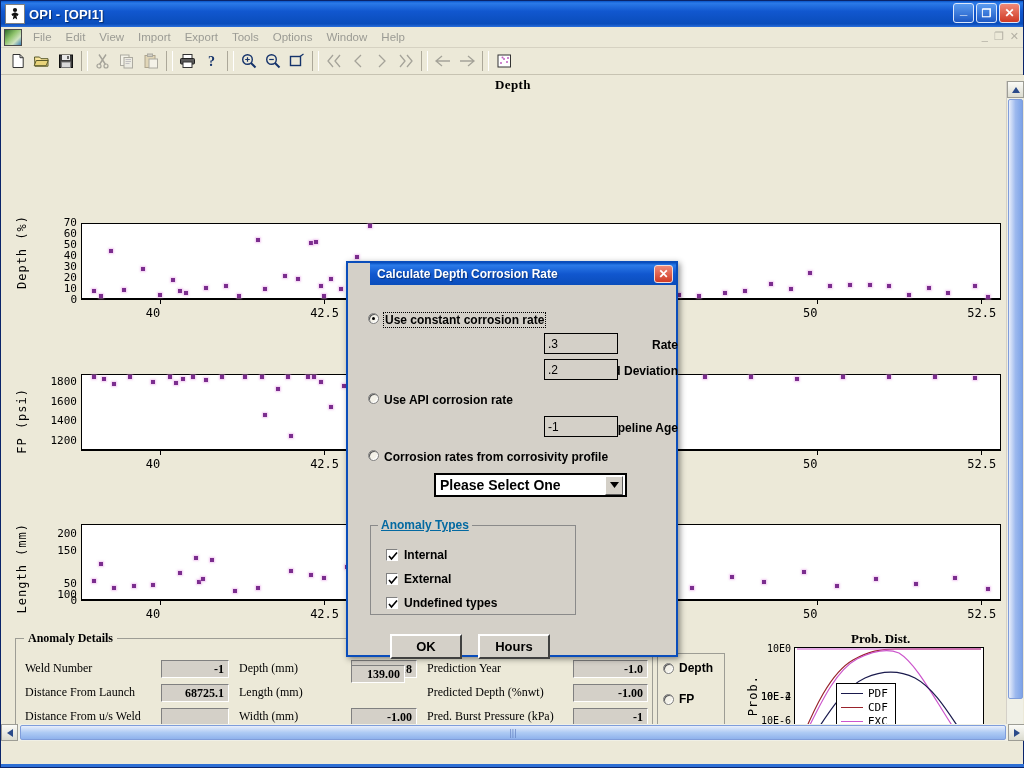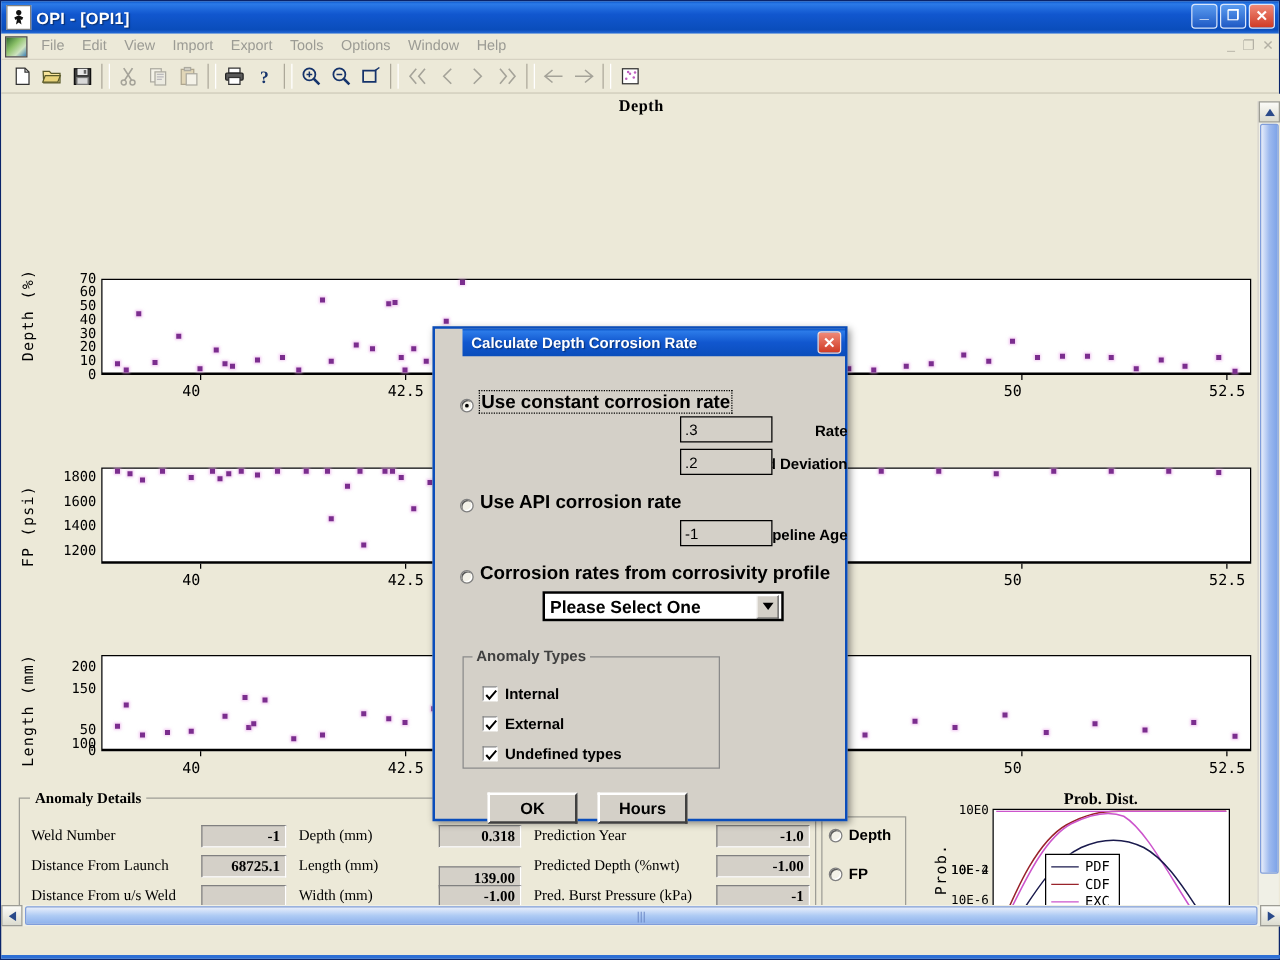--- a/index.html
+++ b/index.html
@@ -291,22 +291,22 @@
   .dlg-close {
     width: 19px; height: 18px;
     border: 1px solid #f4dcd6; border-radius: 3px;
     background: linear-gradient(to bottom, #f08a78, #cf3a25);
     color: #fff; font-weight: bold; font-size: 12px;
     display: flex; align-items: center; justify-content: center;
   }
   .dlg-body { position: relative; height: 370px; }
   .dlg-radio-row {
     position: absolute;
-    display: flex; align-items: flex-end;
-    font-size: 15px; font-weight: bold; color: #000;
+    display: flex; align-items: flex-start;
+    font-size: 12px; font-weight: bold; color: #000;
   }
   .dlg-radio-row .lbl.focus {
     outline: 1px dotted #000; padding: 0 1px;
   }
   .dlg-lbl {
     position: absolute;
     font-size: 12px; font-weight: bold; color: #000;
     text-align: right;
     white-space: nowrap;
   }
@@ -336,21 +336,21 @@
     display: flex; align-items: center; justify-content: center;
   }
   .dlg-group-frame {
     position: absolute;
     border: 1px solid #8a8a8a;
   }
   .dlg-group-label {
     position: absolute;
     background: #d4d0c8;
     padding: 0 3px;
-    font-size: 12px; font-weight: bold; color: #404040;
+    font-size: 12px; font-weight: bold; color: #0369a1; text-decoration: underline;
   }
   .chk-row {
     position: absolute;
     display: flex; align-items: center;
     font-size: 12px; font-weight: bold; color: #000;
   }
   .chk {
     width: 12px; height: 12px;
     background: #fff;
     border-top: 1px solid #808080; border-left: 1px solid #808080;
@@ -815,21 +815,21 @@
         <div class="fld-val" style="left: 160px; top: 585px; width: 68px;">-1</div>
         <div class="fld-label" style="left: 24px; top: 610px;">Distance From Launch</div>
         <div class="fld-val" style="left: 160px; top: 609px; width: 68px;">68725.1</div>
         <div class="fld-label" style="left: 24px; top: 634px;">Distance From u/s Weld</div>
         <div class="fld-val empty" style="left: 160px; top: 633px; width: 68px;"></div>
         <div class="fld-label" style="left: 24px; top: 658px;">Orientation (Hours)</div>
         <div class="fld-val" style="left: 160px; top: 657px; width: 68px;">-1.0</div>
         <div class="fld-label" style="left: 238px; top: 586px;">Depth (mm)</div>
         <div class="fld-val" style="left: 350px; top: 585px; width: 66px;">0.318</div>
         <div class="fld-label" style="left: 238px; top: 610px;">Length (mm)</div>
-        <div class="fld-val" style="left: 350px; top: 618px; width: 66px;">139.00</div>
+        <div class="fld-val" style="left: 350px; top: 590px; width: 54px;">139.00</div>
         <div class="fld-label" style="left: 238px; top: 634px;">Width (mm)</div>
         <div class="fld-val" style="left: 350px; top: 633px; width: 66px;">-1.00</div>
         <div class="fld-label" style="left: 238px; top: 658px;">Burst Pressure (kPa)</div>
         <div class="fld-val" style="left: 350px; top: 657px; width: 66px;">13151</div>
         <div class="fld-label" style="left: 426px; top: 586px;">Prediction Year</div>
         <div class="fld-val" style="left: 572px; top: 585px; width: 75px;">-1.0</div>
         <div class="fld-label" style="left: 426px; top: 610px;">Predicted Depth (%nwt)</div>
         <div class="fld-val" style="left: 572px; top: 609px; width: 75px;">-1.00</div>
         <div class="fld-label" style="left: 426px; top: 634px;">Pred. Burst Pressure (kPa)</div>
         <div class="fld-val" style="left: 572px; top: 633px; width: 75px;">-1</div>

